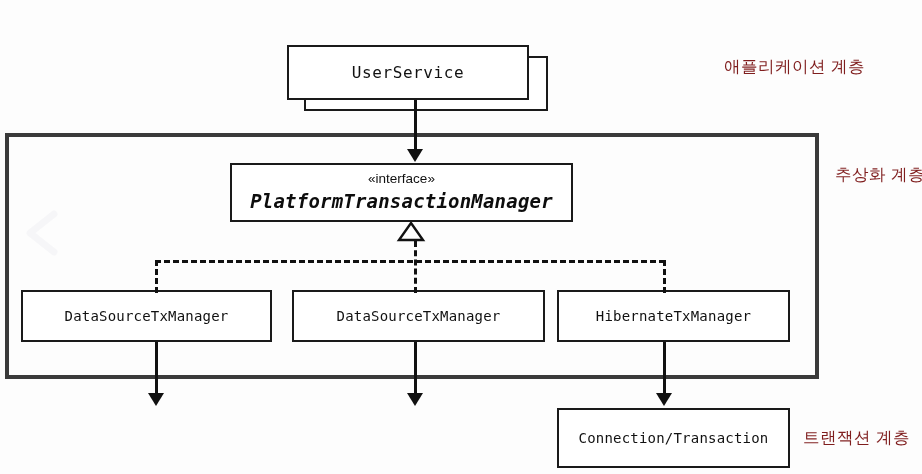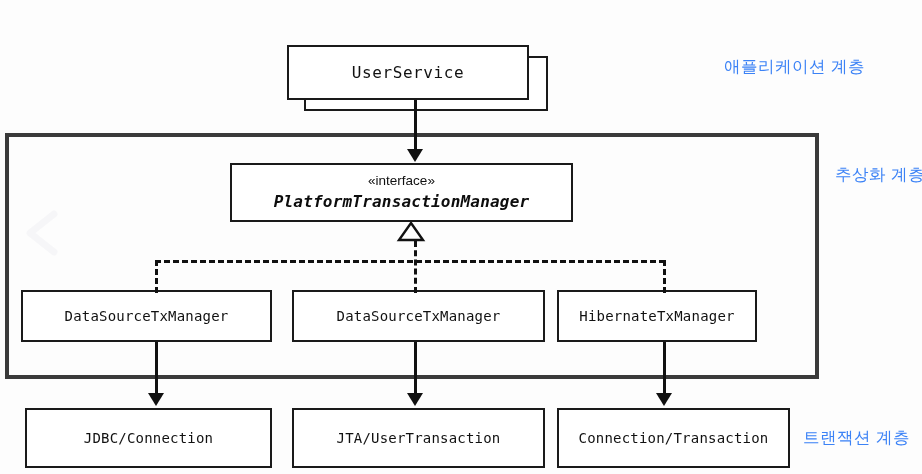--- a/index.html
+++ b/index.html
@@ -69,21 +69,21 @@
     font-weight: 400;
     letter-spacing: 0px;
     color: #111;
     margin-bottom: 2px;
     text-align: right;
   }
   .iface .iname {
     font-family: "DejaVu Sans Mono", "Liberation Mono", monospace;
     font-weight: bold;
     font-style: italic;
-    font-size: 16px;
+    font-size: 19px;
     letter-spacing: 0.2px;
     color: #0d0d0d;
   }
 
   
   .vline {
     position: absolute;
     width: 3px;
     background: #111111;
     z-index: 4;
@@ -111,21 +111,21 @@
   .tri-outline {
     position: absolute;
     z-index: 5;
   }
 
   
   .layer-label {
     position: absolute;
     font-family: "Liberation Sans", sans-serif;
     font-size: 16.5px;
-    color: #3b82f6;
+    color: #7f1d1d;
     white-space: nowrap;
     letter-spacing: 0.5px;
   }
 
   
   .watermark {
     position: absolute;
     z-index: 1;
     opacity: 0.55;
     pointer-events: none;
@@ -167,39 +167,33 @@
   <div class="dash-h" style="left:155px; top:260px; width:510px;"></div>
   <div class="dash-v" style="left:155px; top:260px; height:33px;"></div>
   <div class="dash-v" style="left:663px; top:260px; height:33px;"></div>
 
   <div class="node small" style="left:21px; top:290px; width:251px; height:52px;">
     <span>DataSourceTxManager</span>
   </div>
   <div class="node small" style="left:292px; top:290px; width:253px; height:52px;">
     <span>DataSourceTxManager</span>
   </div>
-  <div class="node small" style="left:557px; top:290px; width:200px; height:52px;">
+  <div class="node small" style="left:557px; top:290px; width:233px; height:52px;">
     <span>HibernateTxManager</span>
   </div>
 
   <div class="vline" style="left:155px; top:342px; height:53px;"></div>
   <div class="arrow-down" style="left:148px; top:393px;"></div>
 
   <div class="vline" style="left:414px; top:342px; height:53px;"></div>
   <div class="arrow-down" style="left:407px; top:393px;"></div>
 
   <div class="vline" style="left:663px; top:342px; height:53px;"></div>
   <div class="arrow-down" style="left:656px; top:393px;"></div>
 
-  <div class="node small" style="left:25px; top:408px; width:247px; height:60px;">
-    <span>JDBC/Connection</span>
-  </div>
-  <div class="node small" style="left:292px; top:408px; width:253px; height:60px;">
-    <span>JTA/UserTransaction</span>
-  </div>
   <div class="node small" style="left:557px; top:408px; width:233px; height:60px;">
     <span>Connection/Transaction</span>
   </div>
 
   <div class="layer-label" style="left:724px; top:56px;">애플리케이션 계층</div>
   <div class="layer-label" style="left:835px; top:164px;">추상화 계층</div>
   <div class="layer-label" style="left:803px; top:427px;">트랜잭션 계층</div>
 
 </div>
 

